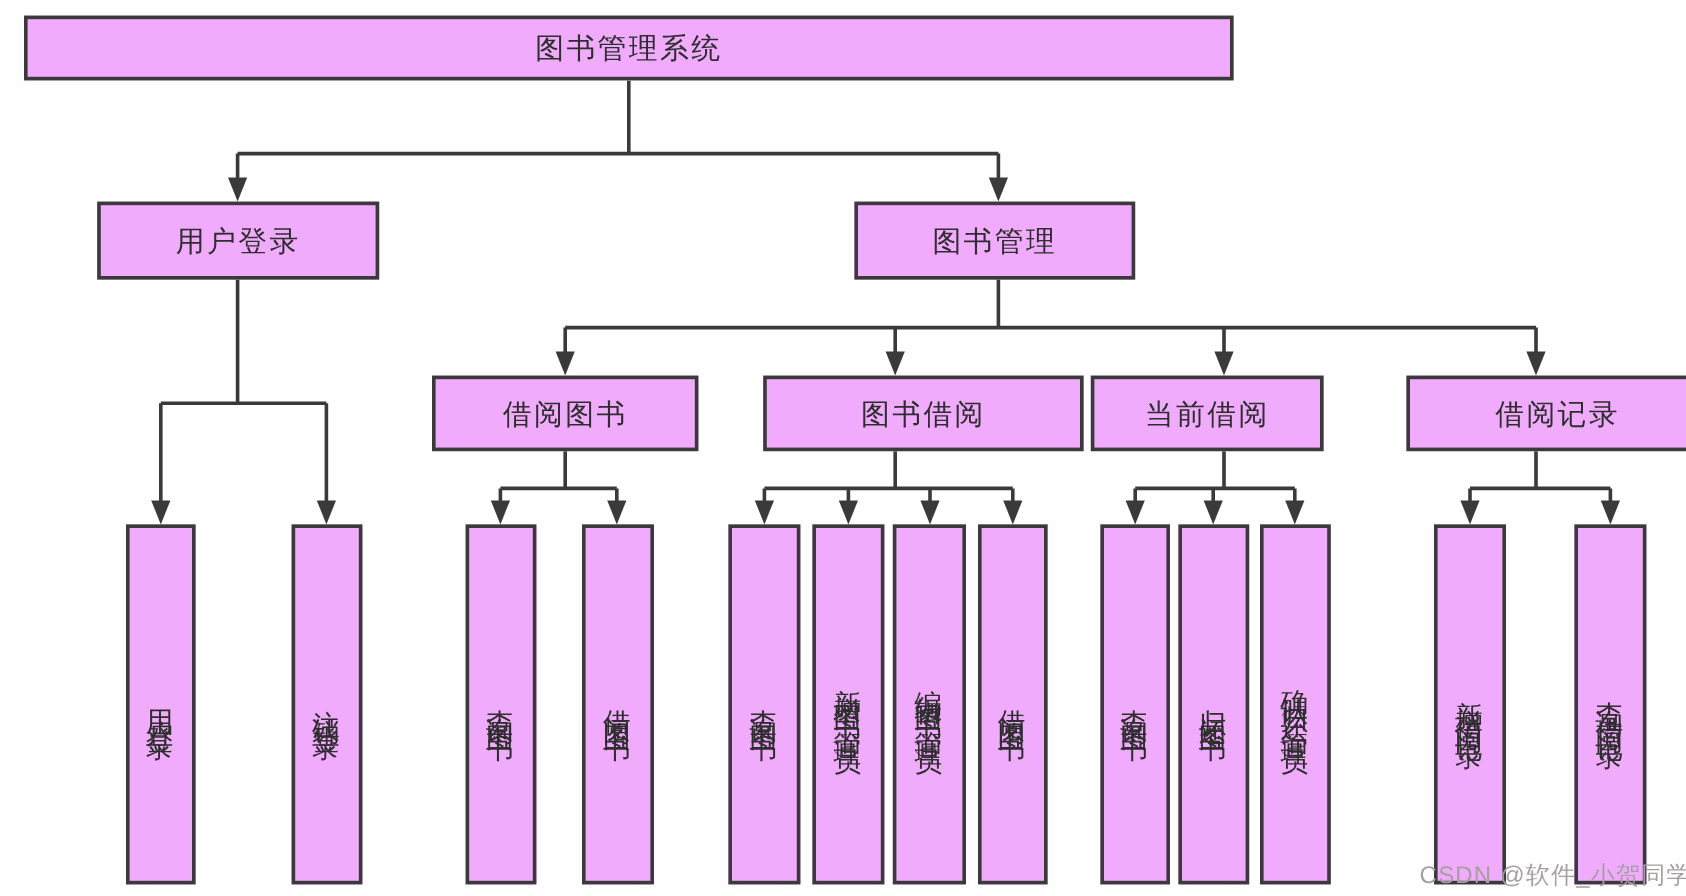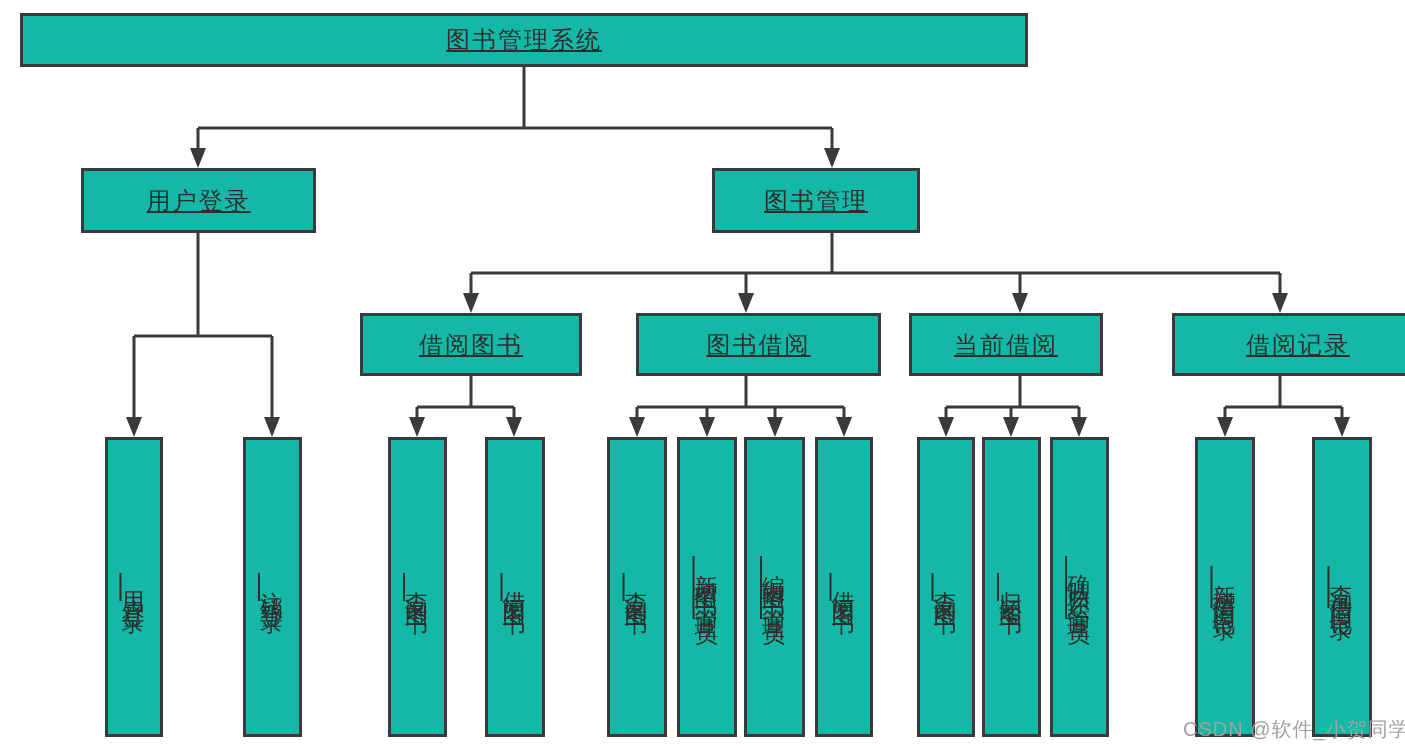--- a/index.html
+++ b/index.html
@@ -9,30 +9,29 @@
     height: 747px;
     background: #ffffff;
     overflow: hidden;
     font-family: "Liberation Sans", sans-serif;
   }
   #connectors { position: absolute; left: 0; top: 0; }
   .node {
     position: absolute;
     box-sizing: border-box;
     border: 3px solid #3a3a3a;
-    background: #14b8a6;
+    background: #f0abfc;
     display: flex;
     align-items: center;
     justify-content: center;
     color: #2e2e2e;
     font-size: 24px;
     letter-spacing: 2px;
     white-space: nowrap;
     z-index: 2;
-    text-decoration: underline;
   }
   .node.v {
     writing-mode: vertical-rl;
     font-size: 23px;
     letter-spacing: 7px;
     white-space: normal;
   }
   #watermark {
     position: absolute;
     left: 1183px;
@@ -85,24 +84,24 @@
       <polygon points="1003,417 1019,417 1011,437"></polygon>
       <polygon points="1071,417 1087,417 1079,437"></polygon>
       <polygon points="1217,417 1233,417 1225,437"></polygon>
       <polygon points="1334,417 1350,417 1342,437"></polygon>
     </g>
   </svg>
 
   <div class="node" style="left:20px; top:13px; width:1008px; height:54px;">图书管理系统</div>
 
   <div class="node" style="left:81px; top:168px; width:235px; height:65px;">用户登录</div>
-  <div class="node" style="left:712px; top:168px; width:208px; height:65px;">图书管理</div>
+  <div class="node" style="left:712px; top:168px; width:234px; height:65px;">图书管理</div>
 
   <div class="node" style="left:360px; top:313px; width:222px; height:63px;">借阅图书</div>
-  <div class="node" style="left:636px; top:313px; width:245px; height:63px;">图书借阅</div>
+  <div class="node" style="left:636px; top:313px; width:267px; height:63px;">图书借阅</div>
   <div class="node" style="left:909px; top:313px; width:194px; height:63px;">当前借阅</div>
   <div class="node" style="left:1172px; top:313px; width:252px; height:63px;">借阅记录</div>
 
   <div class="node v" style="left:105px; top:437px; width:58px; height:300px;">用户登录</div>
   <div class="node v" style="left:243px; top:437px; width:59px; height:300px;">注销登录</div>
 
   <div class="node v" style="left:388px; top:437px; width:59px; height:300px;">查询图书</div>
   <div class="node v" style="left:485px; top:437px; width:60px; height:300px;">借阅图书</div>
 
   <div class="node v" style="left:607px; top:437px; width:60px; height:300px;">查询图书</div>

